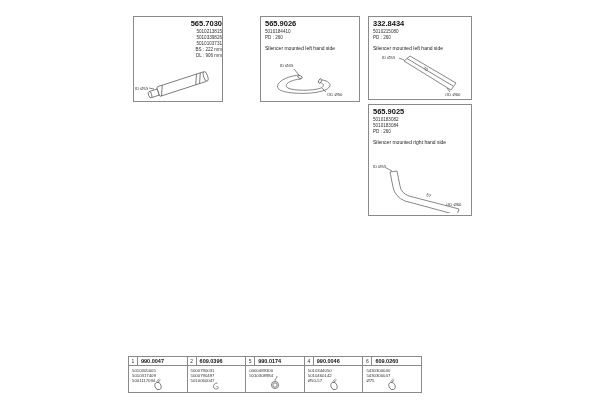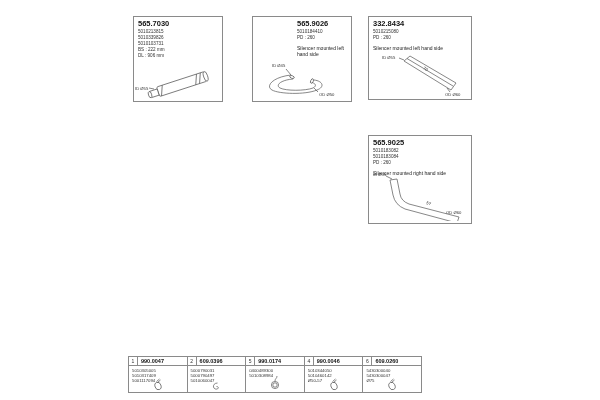--- a/index.html
+++ b/index.html
@@ -10,24 +10,24 @@
     color:#222;
   }
   .page { position:relative; width:600px; height:400px; background:#fff; overflow:hidden; }
 
   
   .panel {
     position:absolute;
     border:1px solid #8a8a8a;
     background:#fff;
   }
-  .panel-p1 { left:133px; top:16px;  width:90px;  height:86px; }
-  .panel-p2 { left:252px; top:16px;  width:100px; height:86px;padding-left:40px; }
+  .panel-p1 { left:133px; top:16px;  width:90px;  height:86px;text-align:right; }
+  .panel-p2 { left:260px; top:16px;  width:100px; height:86px; }
   .panel-p3 { left:368px; top:16px;  width:104px; height:84px; }
-  .panel-p4 { left:368px; top:104px; width:104px; height:89px;margin-top:31px; }
+  .panel-p4 { left:368px; top:104px; width:104px; height:112px; }
 
   .panel-title {
     font-size:7.5px; font-weight:bold; color:#111;
     padding:3px 0 1px 4px; line-height:1.1;
   }
   .panel-line {
     font-size:4.6px; color:#333; padding-left:4px; line-height:1.3;
   }
   .panel-desc {
     font-size:5px; color:#222; padding:4px 0 0 4px; line-height:1.2;

